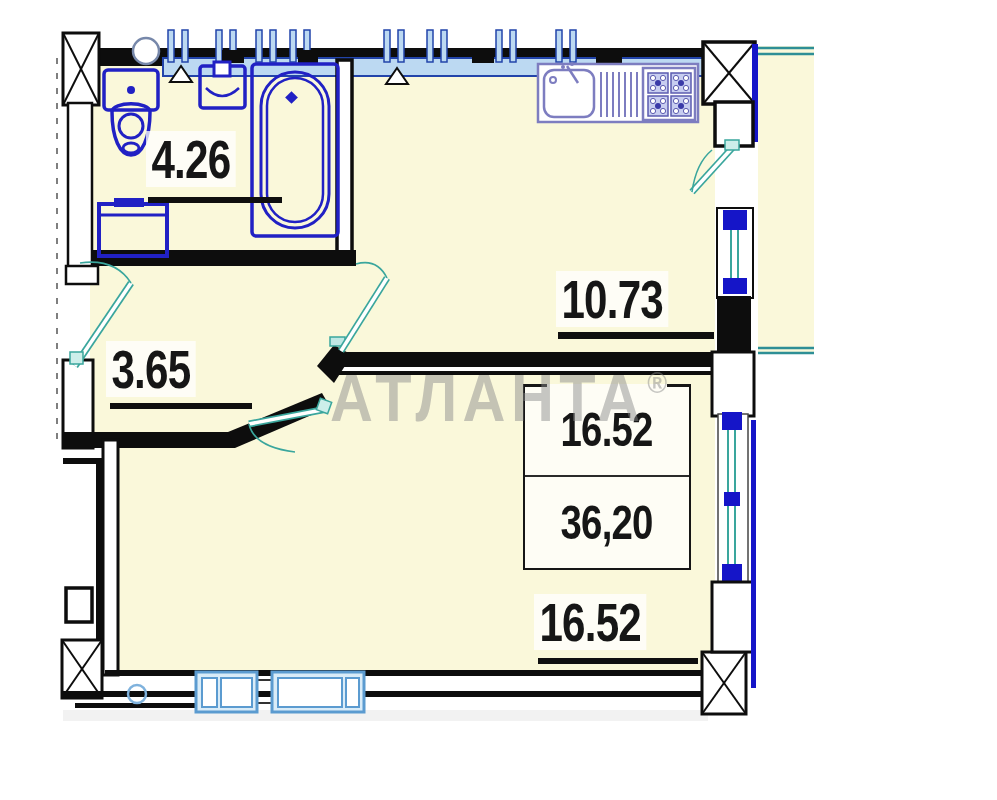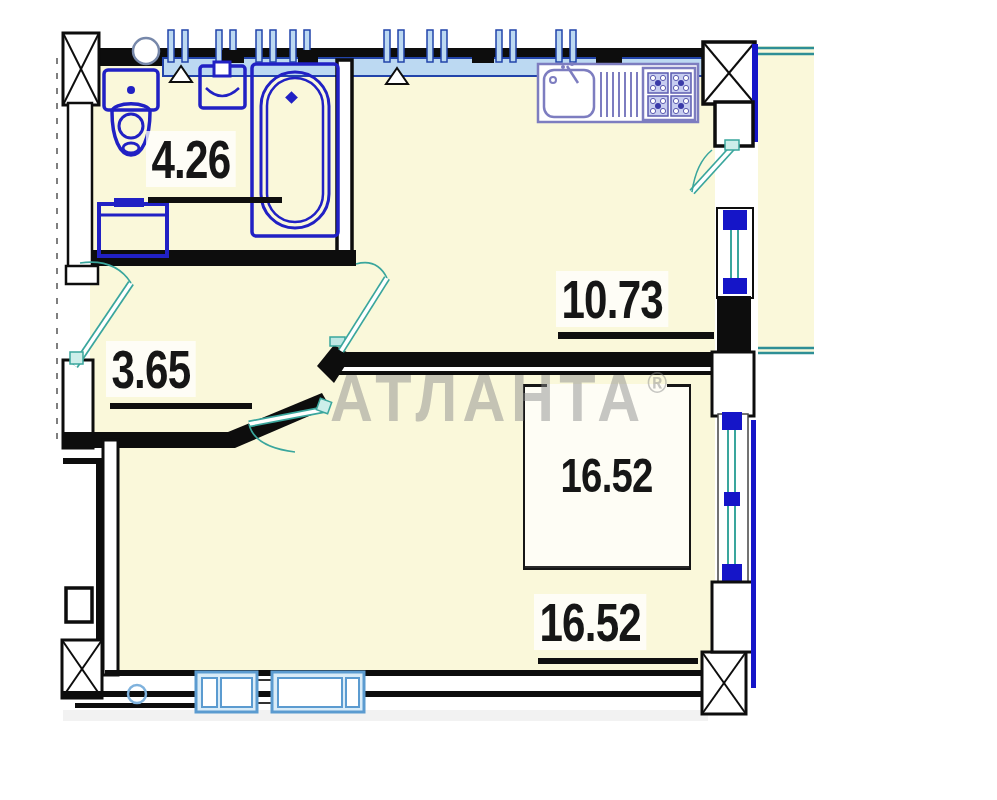--- a/index.html
+++ b/index.html
@@ -305,17 +305,20 @@
 
 <div class="lbl" style="left:534px;top:594px">16.52</div>
 <div class="ul" style="left:538px;top:658px;width:160px;height:6px"></div>
 
 <div class="area-table">
   <div class="tick l"></div>
   <div class="tick r"></div>
   <div class="trow r1">
         <span>16.52</span>
       </div>
+  <div class="trow">
+        <span>36,20</span>
+      </div>
 </div>
 
 <div class="watermark"><span>АТЛАНТА</span><span class="reg">®</span></div>
 
 </div>
 
 </body></html>

